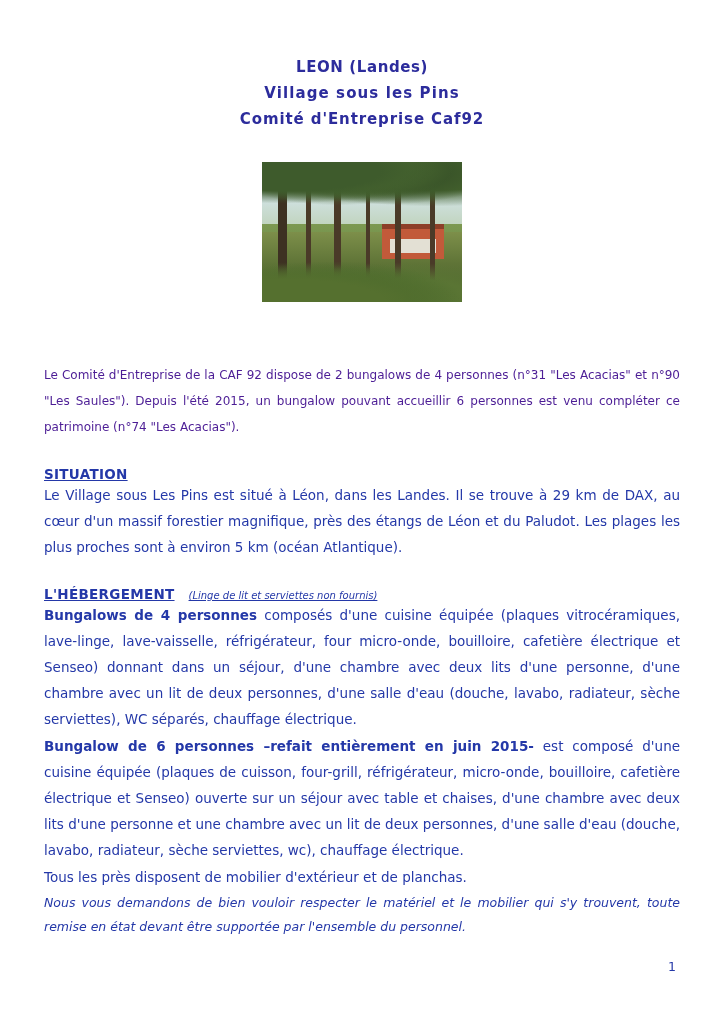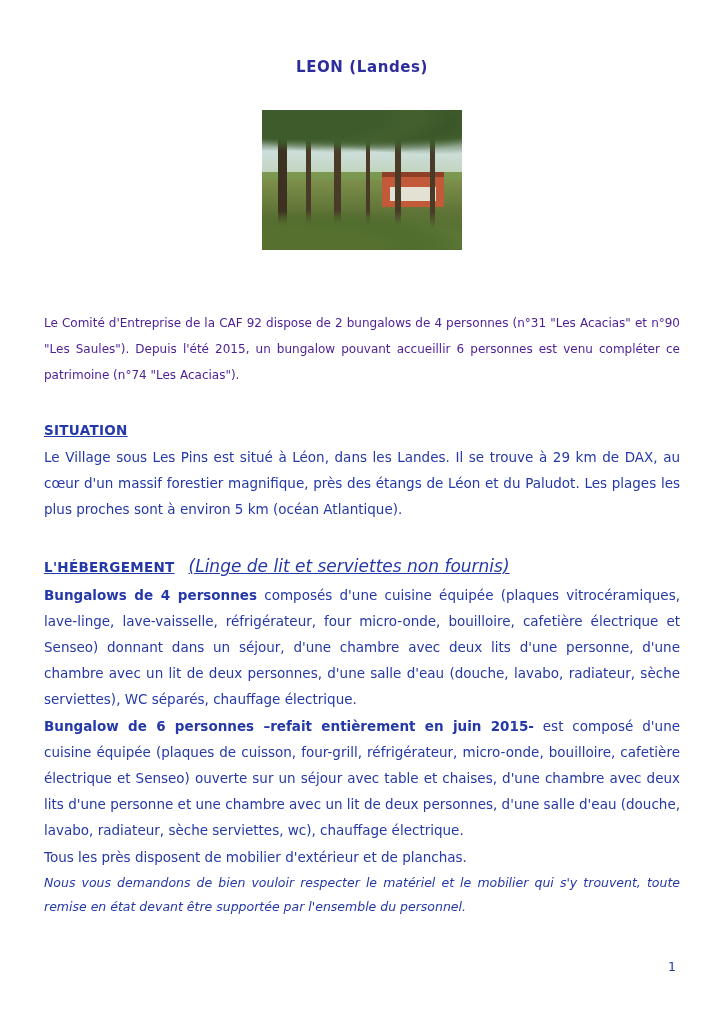--- a/index.html
+++ b/index.html
@@ -117,36 +117,36 @@
     text-align: justify;
   }
   .para {
     margin: 0 0 0 0;
     font-size: 13.5px;
     line-height: 26px;
     color: #2438a8;
     text-align: justify;
   }
   .section-head {
-    margin-top: 34px;
+    margin-top: 26px;
     font-size: 13.5px;
     font-weight: bold;
     color: #2438a8;
     text-decoration: underline;
     letter-spacing: 0.3px;
   }
   .section-head .note {
     font-weight: normal;
     font-style: italic;
     text-decoration: none;
-    font-size: 17px;
+    font-size: 10px;
     margin-left: 14px;
     letter-spacing: 0;
   }
-  .gap-sm { margin-top: 6px; }
+  .gap-sm { margin-top: 0; }
   .gap-md { margin-top: 1px; }
   .bold { font-weight: bold; }
   .small-italic {
     font-style: italic;
     font-size: 12.5px;
     line-height: 24px;
   }
   .page-number {
     position: absolute;
     right: 48px;
@@ -155,20 +155,22 @@
     color: #2438a8;
   }
 </style>
 </head>
 <body>
 
 <div class="page">
 
   <div class="title-block">
     <div class="title-line l1">LEON (Landes)</div>
+    <div class="title-line l2">Village sous les Pins</div>
+    <div class="title-line l3">Comité d'Entreprise Caf92</div>
   </div>
 
   <div class="photo-wrap">
     <div class="photo">
       <div class="sky"></div>
       <div class="ground"></div>
       <div class="cabin"></div>
       <div class="trunk t1"></div>
       <div class="trunk t2"></div>
       <div class="trunk t3"></div>

